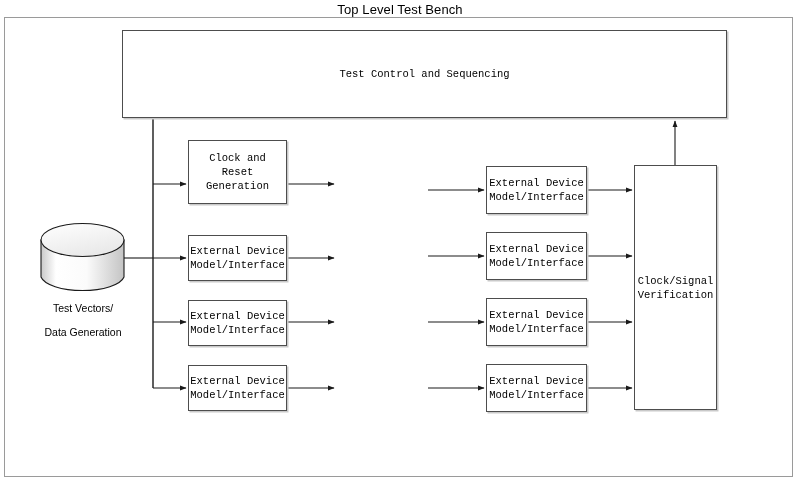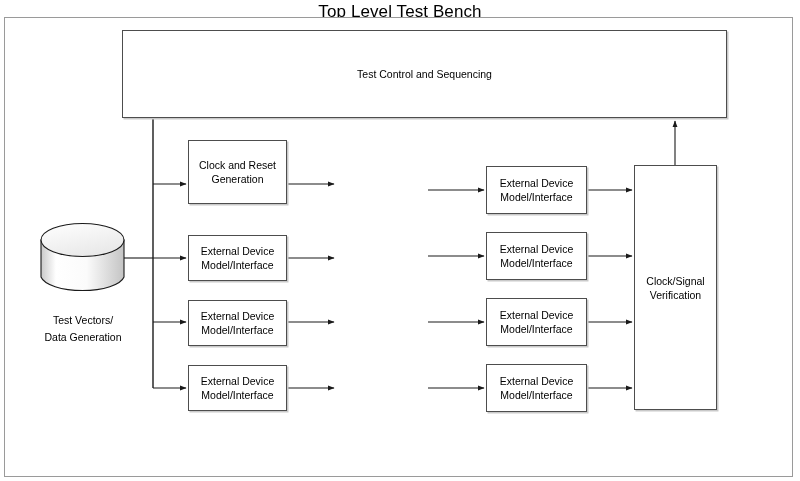--- a/index.html
+++ b/index.html
@@ -16,21 +16,21 @@
     height: 481px;
     background: #ffffff;
     overflow: hidden;
   }
   .diagram-title {
     position: absolute;
     left: 0;
     top: 2px;
     width: 800px;
     text-align: center;
-    font-size: 17px;
+    font-size: 13px;
     color: #000000;
     letter-spacing: 0.1px;
   }
   .outer-frame {
     position: absolute;
     left: 4px;
     top: 17px;
     width: 789px;
     height: 460px;
     border: 1px solid #9a9a9a;
@@ -48,37 +48,37 @@
     text-align: center;
     font-size: 10.5px;
     line-height: 14px;
     color: #000000;
     box-shadow: 1.5px 1.5px 0 0 #c9c9c9;
   }
   .box-label {
     display: block;
     padding: 0 4px;
     white-space: pre-line;
+    font-family: Liberation Mono, monospace;
   }
   .svg-layer {
     position: absolute;
     left: 0;
     top: 0;
     width: 800px;
     height: 481px;
     pointer-events: none;
   }
   .cyl-label {
     position: absolute;
     text-align: center;
     font-size: 10.5px;
-    line-height: 17px;
+    line-height: 24px;
     color: #000000;
     white-space: pre-line;
-    margin-top: 16px;
   }
 </style>
 </head>
 <body>
 
 <div id="canvas">
 
   <div class="diagram-title">Top Level Test Bench</div>
 
   <div class="outer-frame"></div>

